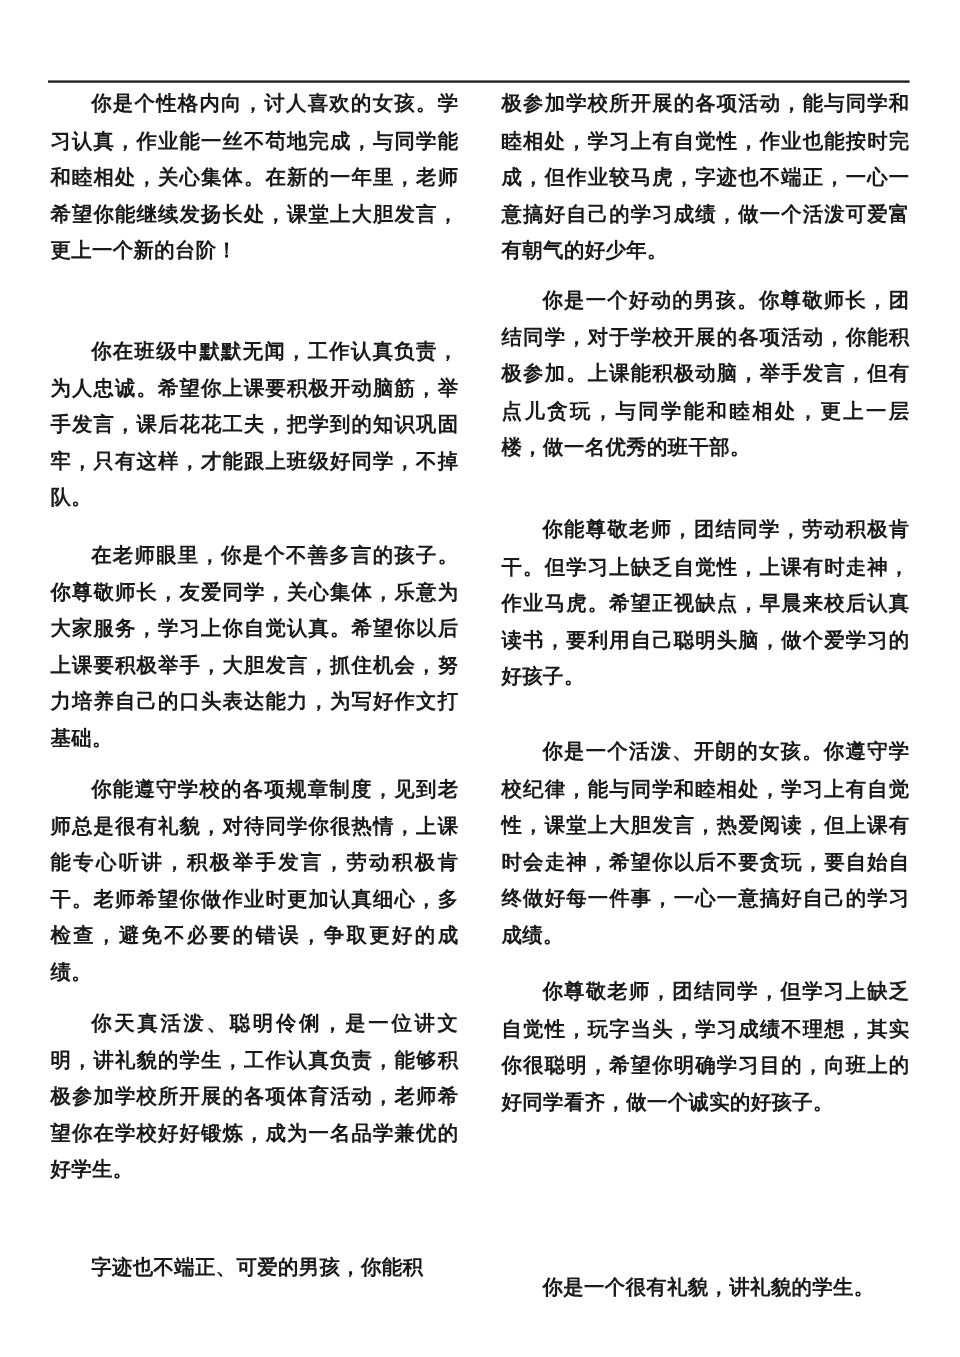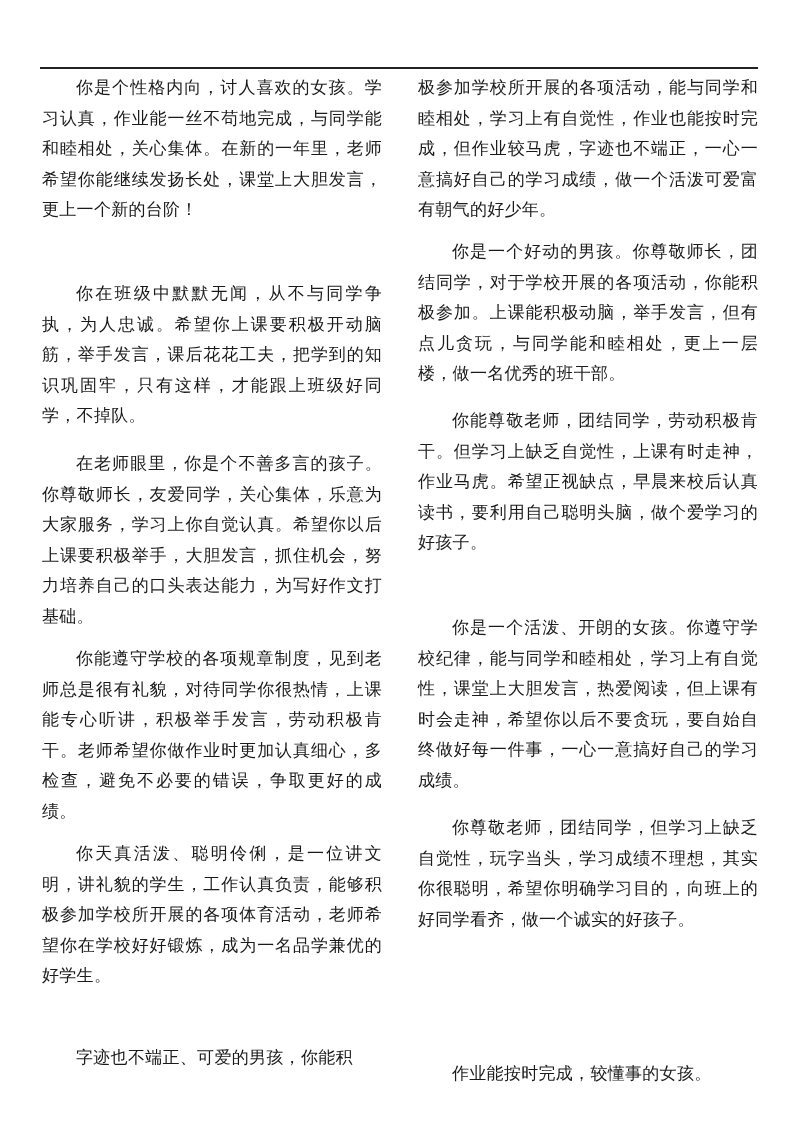--- a/index.html
+++ b/index.html
@@ -1,58 +1,58 @@
 <!DOCTYPE html>
 <html><head>
 <meta charset="utf-8">
 <style>
   html, body { margin: 0; padding: 0; background: #ffffff; }
   body { width: 800px; height: 1131px; position: relative; overflow: hidden;
          font-family: "DejaVu Serif", "Liberation Serif", serif; color: #1a1a1a; }
   .rule { position: absolute; left: 40px; top: 67px; width: 718px; height: 2px; background: #222; }
-  .col { position: absolute; top: 72px; width: 340px; }
+  .col { position: absolute; top: 72px; width: 340px; font-weight: bold; }
   .col.left { left: 42px; }
   .col.right { left: 418px; }
   .para { font-size: 17px; line-height: 30.5px; text-indent: 2em; margin: 0; letter-spacing: 0.3px;
           text-align: justify; }
 </style>
 </head>
 <body>
 
 <div class="rule"></div>
 
 <div class="col left">
   <p class="para">你是个性格内向，讨人喜欢的女孩。学习认真，作业能一丝不苟地完成，与同学能和睦相处，关心集体。在新的一年里，老师希望你能继续发扬长处，课堂上大胆发言，更上一个新的台阶！</p>
 </div>
 <div class="col left" style="top:278px">
-  <p class="para">你在班级中默默无闻，从不与同学争执，为人忠诚。希望你上课要积极开动脑筋，举手发言，课后花花工夫，把学到的知识巩固牢，只有这样，才能跟上班级好同学，不掉队。</p>
+  <p class="para">你在班级中默默无闻，工作认真负责，为人忠诚。希望你上课要积极开动脑筋，举手发言，课后花花工夫，把学到的知识巩固牢，只有这样，才能跟上班级好同学，不掉队。</p>
 </div>
 <div class="col left" style="top:448px">
   <p class="para">在老师眼里，你是个不善多言的孩子。你尊敬师长，友爱同学，关心集体，乐意为大家服务，学习上你自觉认真。希望你以后上课要积极举手，大胆发言，抓住机会，努力培养自己的口头表达能力，为写好作文打基础。</p>
 </div>
 <div class="col left" style="top:643px">
   <p class="para">你能遵守学校的各项规章制度，见到老师总是很有礼貌，对待同学你很热情，上课能专心听讲，积极举手发言，劳动积极肯干。老师希望你做作业时更加认真细心，多检查，避免不必要的错误，争取更好的成绩。</p>
 </div>
 <div class="col left" style="top:838px">
   <p class="para">你天真活泼、聪明伶俐，是一位讲文明，讲礼貌的学生，工作认真负责，能够积极参加学校所开展的各项体育活动，老师希望你在学校好好锻炼，成为一名品学兼优的好学生。</p>
 </div>
 <div class="col left" style="top:1042px">
   <p class="para">字迹也不端正、可爱的男孩，你能积</p>
 </div>
 
 <div class="col right" style="top:72px">
   <p class="para" style="text-indent:0">极参加学校所开展的各项活动，能与同学和睦相处，学习上有自觉性，作业也能按时完成，但作业较马虎，字迹也不端正，一心一意搞好自己的学习成绩，做一个活泼可爱富有朝气的好少年。</p>
 </div>
 <div class="col right" style="top:236px">
   <p class="para">你是一个好动的男孩。你尊敬师长，团结同学，对于学校开展的各项活动，你能积极参加。上课能积极动脑，举手发言，但有点儿贪玩，与同学能和睦相处，更上一层楼，做一名优秀的班干部。</p>
 </div>
-<div class="col right" style="top:405px">
+<div class="col right" style="top:427px">
   <p class="para">你能尊敬老师，团结同学，劳动积极肯干。但学习上缺乏自觉性，上课有时走神，作业马虎。希望正视缺点，早晨来校后认真读书，要利用自己聪明头脑，做个爱学习的好孩子。</p>
 </div>
 <div class="col right" style="top:612px">
   <p class="para">你是一个活泼、开朗的女孩。你遵守学校纪律，能与同学和睦相处，学习上有自觉性，课堂上大胆发言，热爱阅读，但上课有时会走神，希望你以后不要贪玩，要自始自终做好每一件事，一心一意搞好自己的学习成绩。</p>
 </div>
 <div class="col right" style="top:812px">
   <p class="para">你尊敬老师，团结同学，但学习上缺乏自觉性，玩字当头，学习成绩不理想，其实你很聪明，希望你明确学习目的，向班上的好同学看齐，做一个诚实的好孩子。</p>
 </div>
 <div class="col right" style="top:1058px">
-  <p class="para">作业能按时完成，较懂事的女孩。</p>
+  <p class="para">你是一个很有礼貌，讲礼貌的学生。</p>
 </div>
 
 </body></html>

